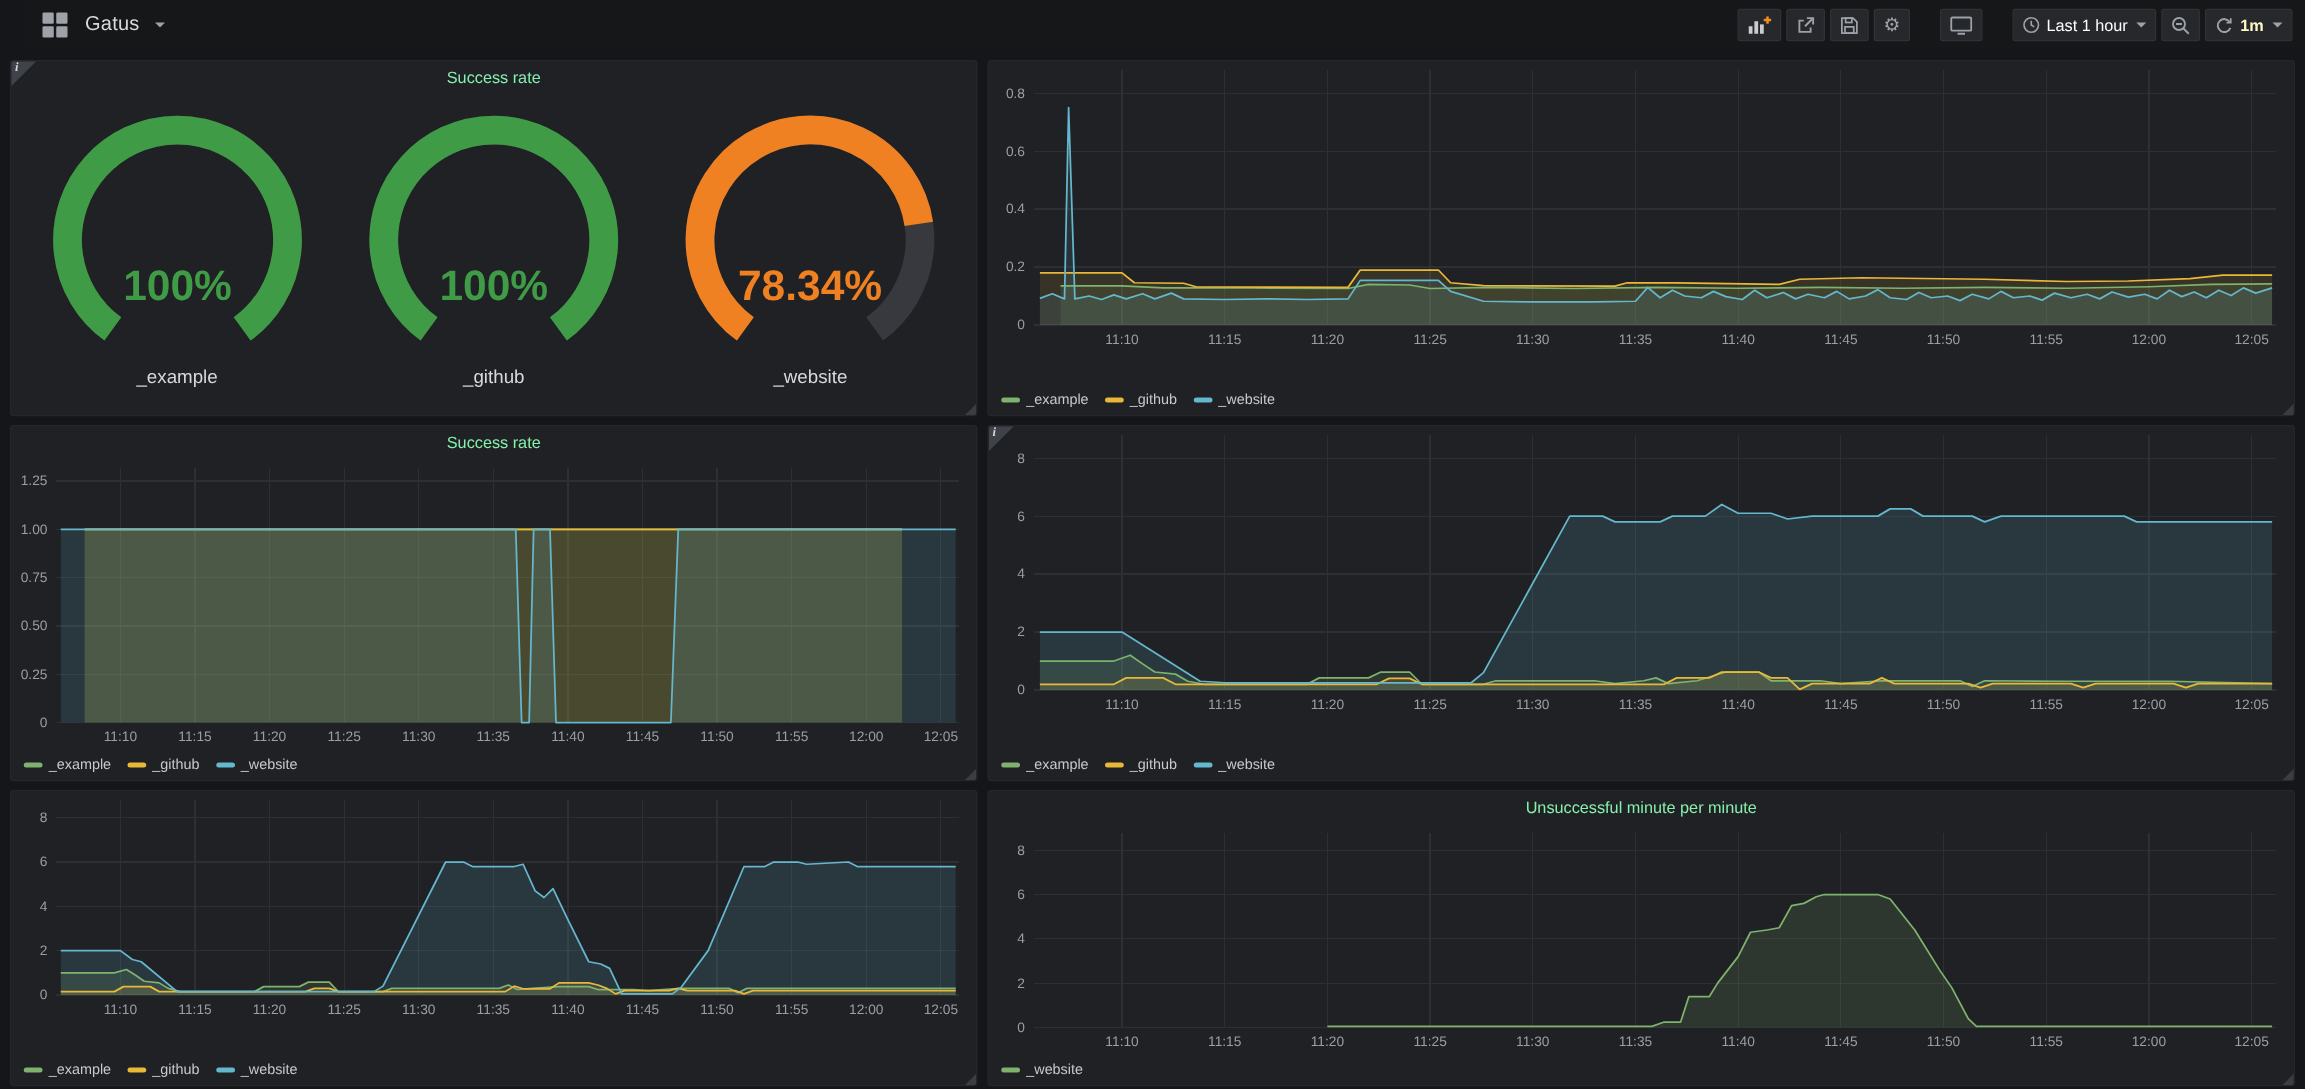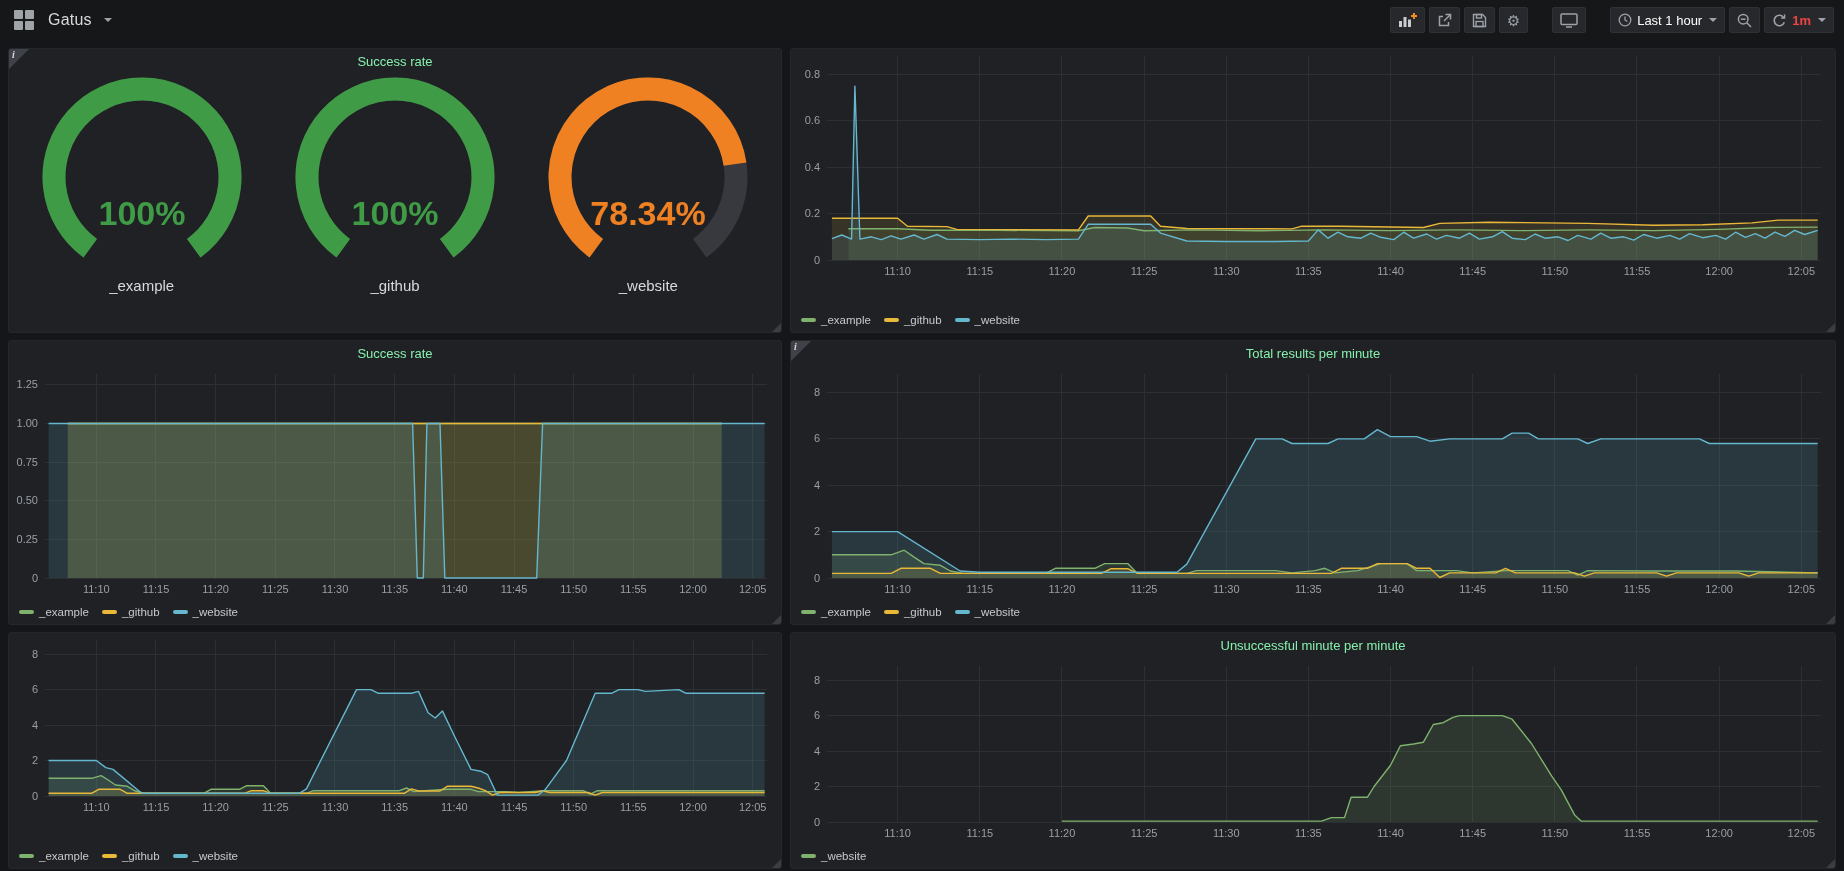--- a/index.html
+++ b/index.html
@@ -1,34 +1,34 @@
 <!DOCTYPE html>
 <html><head>
 <meta charset="utf-8">
 <style>
   * { box-sizing: border-box; margin: 0; padding: 0; }
   html,body { width:1844px; height:871px; overflow:hidden;
     background:#151619; font-family:"Liberation Sans","DejaVu Sans",sans-serif; }
 
   
-  .navbar { height:40px; display:flex; align-items:center; padding:0 10px; background:#161719; }
+  .navbar { height:40px; display:flex; align-items:center; padding:0 10px; background:#161719;margin-left:20px; }
   .nav-left { display:flex; align-items:center; gap:10px; }
   .logo-grid { display:grid; grid-template-columns:9px 9px; grid-template-rows:9px 9px; gap:2px; margin:0 4px; }
   .logo-grid i { background:#9fa3a8; border-radius:1px; }
   .nav-title { color:#d8d9da; font-size:16px; font-weight:500; letter-spacing:.2px; }
   .caret { width:0; height:0; border-left:4px solid transparent; border-right:4px solid transparent;
            border-top:4px solid #9da1a8; display:inline-block; margin-left:2px; }
   .nav-right { margin-left:auto; display:flex; align-items:center; gap:4px; }
   .nav-gap { width:16px; }
   .nav-btn { height:26px; min-width:28px; padding:0 7px; background:#26282c; border:1px solid #2e3136;
              border-radius:2px; display:flex; align-items:center; justify-content:center; gap:5px;
              color:#9da1a8; cursor:pointer; font-size:13px; }
   .nav-btn svg { display:block; }
   .nav-btn .txt { color:#ffffff; }
-  .nav-btn .accent { color:#ef4444; font-weight:bold; }
+  .nav-btn .accent { color:#fef9c3; font-weight:bold; }
   .gear-glyph { font-size:15px; line-height:1; color:#9da1a8; }
 
   
   .dash { display:grid; grid-template-columns:774px 1046px; grid-template-rows:285px 285px 237px;
           gap:7px 8px; padding:8px; }
   .panel { position:relative; background:#1f2125; border:1px solid #25272b; border-radius:3px;
            display:flex; flex-direction:column; overflow:hidden; }
   .panel h2 { height:26px; line-height:26px; text-align:center; font-size:13px; font-weight:500;
               color:#86efac; cursor:pointer; flex:0 0 auto; }
   .info-corner { position:absolute; top:0; left:0; width:0; height:0;
@@ -37,21 +37,21 @@
                    font-style:italic; font-family:"Liberation Serif",serif; }
   .resize-corner { position:absolute; bottom:0; right:0; width:0; height:0;
                    border-bottom:9px solid #3a3d42; border-left:9px solid transparent; }
   .chart { flex:1 1 auto; min-height:0; cursor:crosshair; }
   .legend { flex:0 0 24px; display:flex; align-items:center; gap:13px; padding-left:10px; }
   .legend-item { display:flex; align-items:center; gap:5px; cursor:pointer; }
   .legend-item i { width:15px; height:4px; border-radius:2px; display:inline-block; }
   .legend-item span { color:#c7c9cc; font-size:11.5px; }
 
   
-  .gauges { flex:1; display:flex; align-items:flex-start; justify-content:space-around; padding:0 6px 8px; }
+  .gauges { flex:1; display:flex; align-items:center; justify-content:space-around; padding:0 6px 8px; }
   .gauge { text-align:center; }
   .gauge-label { font-size:15px; color:#d8d9da; margin-top:2px; }
 
   text.tick { fill:#9a9fa5; font-size:11px; font-family:"Liberation Sans",sans-serif; }
   .gvalue { font-weight:bold; font-size:34px; font-family:"Liberation Sans",sans-serif; }
 </style>
 </head>
 <body>
 
 <nav class="navbar">
@@ -271,21 +271,20 @@
           <span>_website</span>
         </span>
       </div>
     <div class="resize-corner"></div>
   </section>
 
   <section class="panel">
     <div class="info-corner">
         <b>i</b>
       </div>
-    <h2>Total results per minute</h2>
     <div class="chart"><svg width="1044" height="233">
           <line x1="36" x2="1030" y1="211" y2="211" stroke="#2c2f33" stroke-width="1" shape-rendering="crispEdges"></line>
           <text x="29" y="214.5" text-anchor="end" class="tick">0</text>
           <line x1="36" x2="1030" y1="164.63636363636363" y2="164.63636363636363" stroke="#2c2f33" stroke-width="1" shape-rendering="crispEdges"></line>
           <text x="29" y="168.13636363636363" text-anchor="end" class="tick">2</text>
           <line x1="36" x2="1030" y1="118.27272727272727" y2="118.27272727272727" stroke="#2c2f33" stroke-width="1" shape-rendering="crispEdges"></line>
           <text x="29" y="121.77272727272727" text-anchor="end" class="tick">4</text>
           <line x1="36" x2="1030" y1="71.90909090909092" y2="71.90909090909092" stroke="#2c2f33" stroke-width="1" shape-rendering="crispEdges"></line>
           <text x="29" y="75.40909090909092" text-anchor="end" class="tick">6</text>
           <line x1="36" x2="1030" y1="25.54545454545455" y2="25.54545454545455" stroke="#2c2f33" stroke-width="1" shape-rendering="crispEdges"></line>

